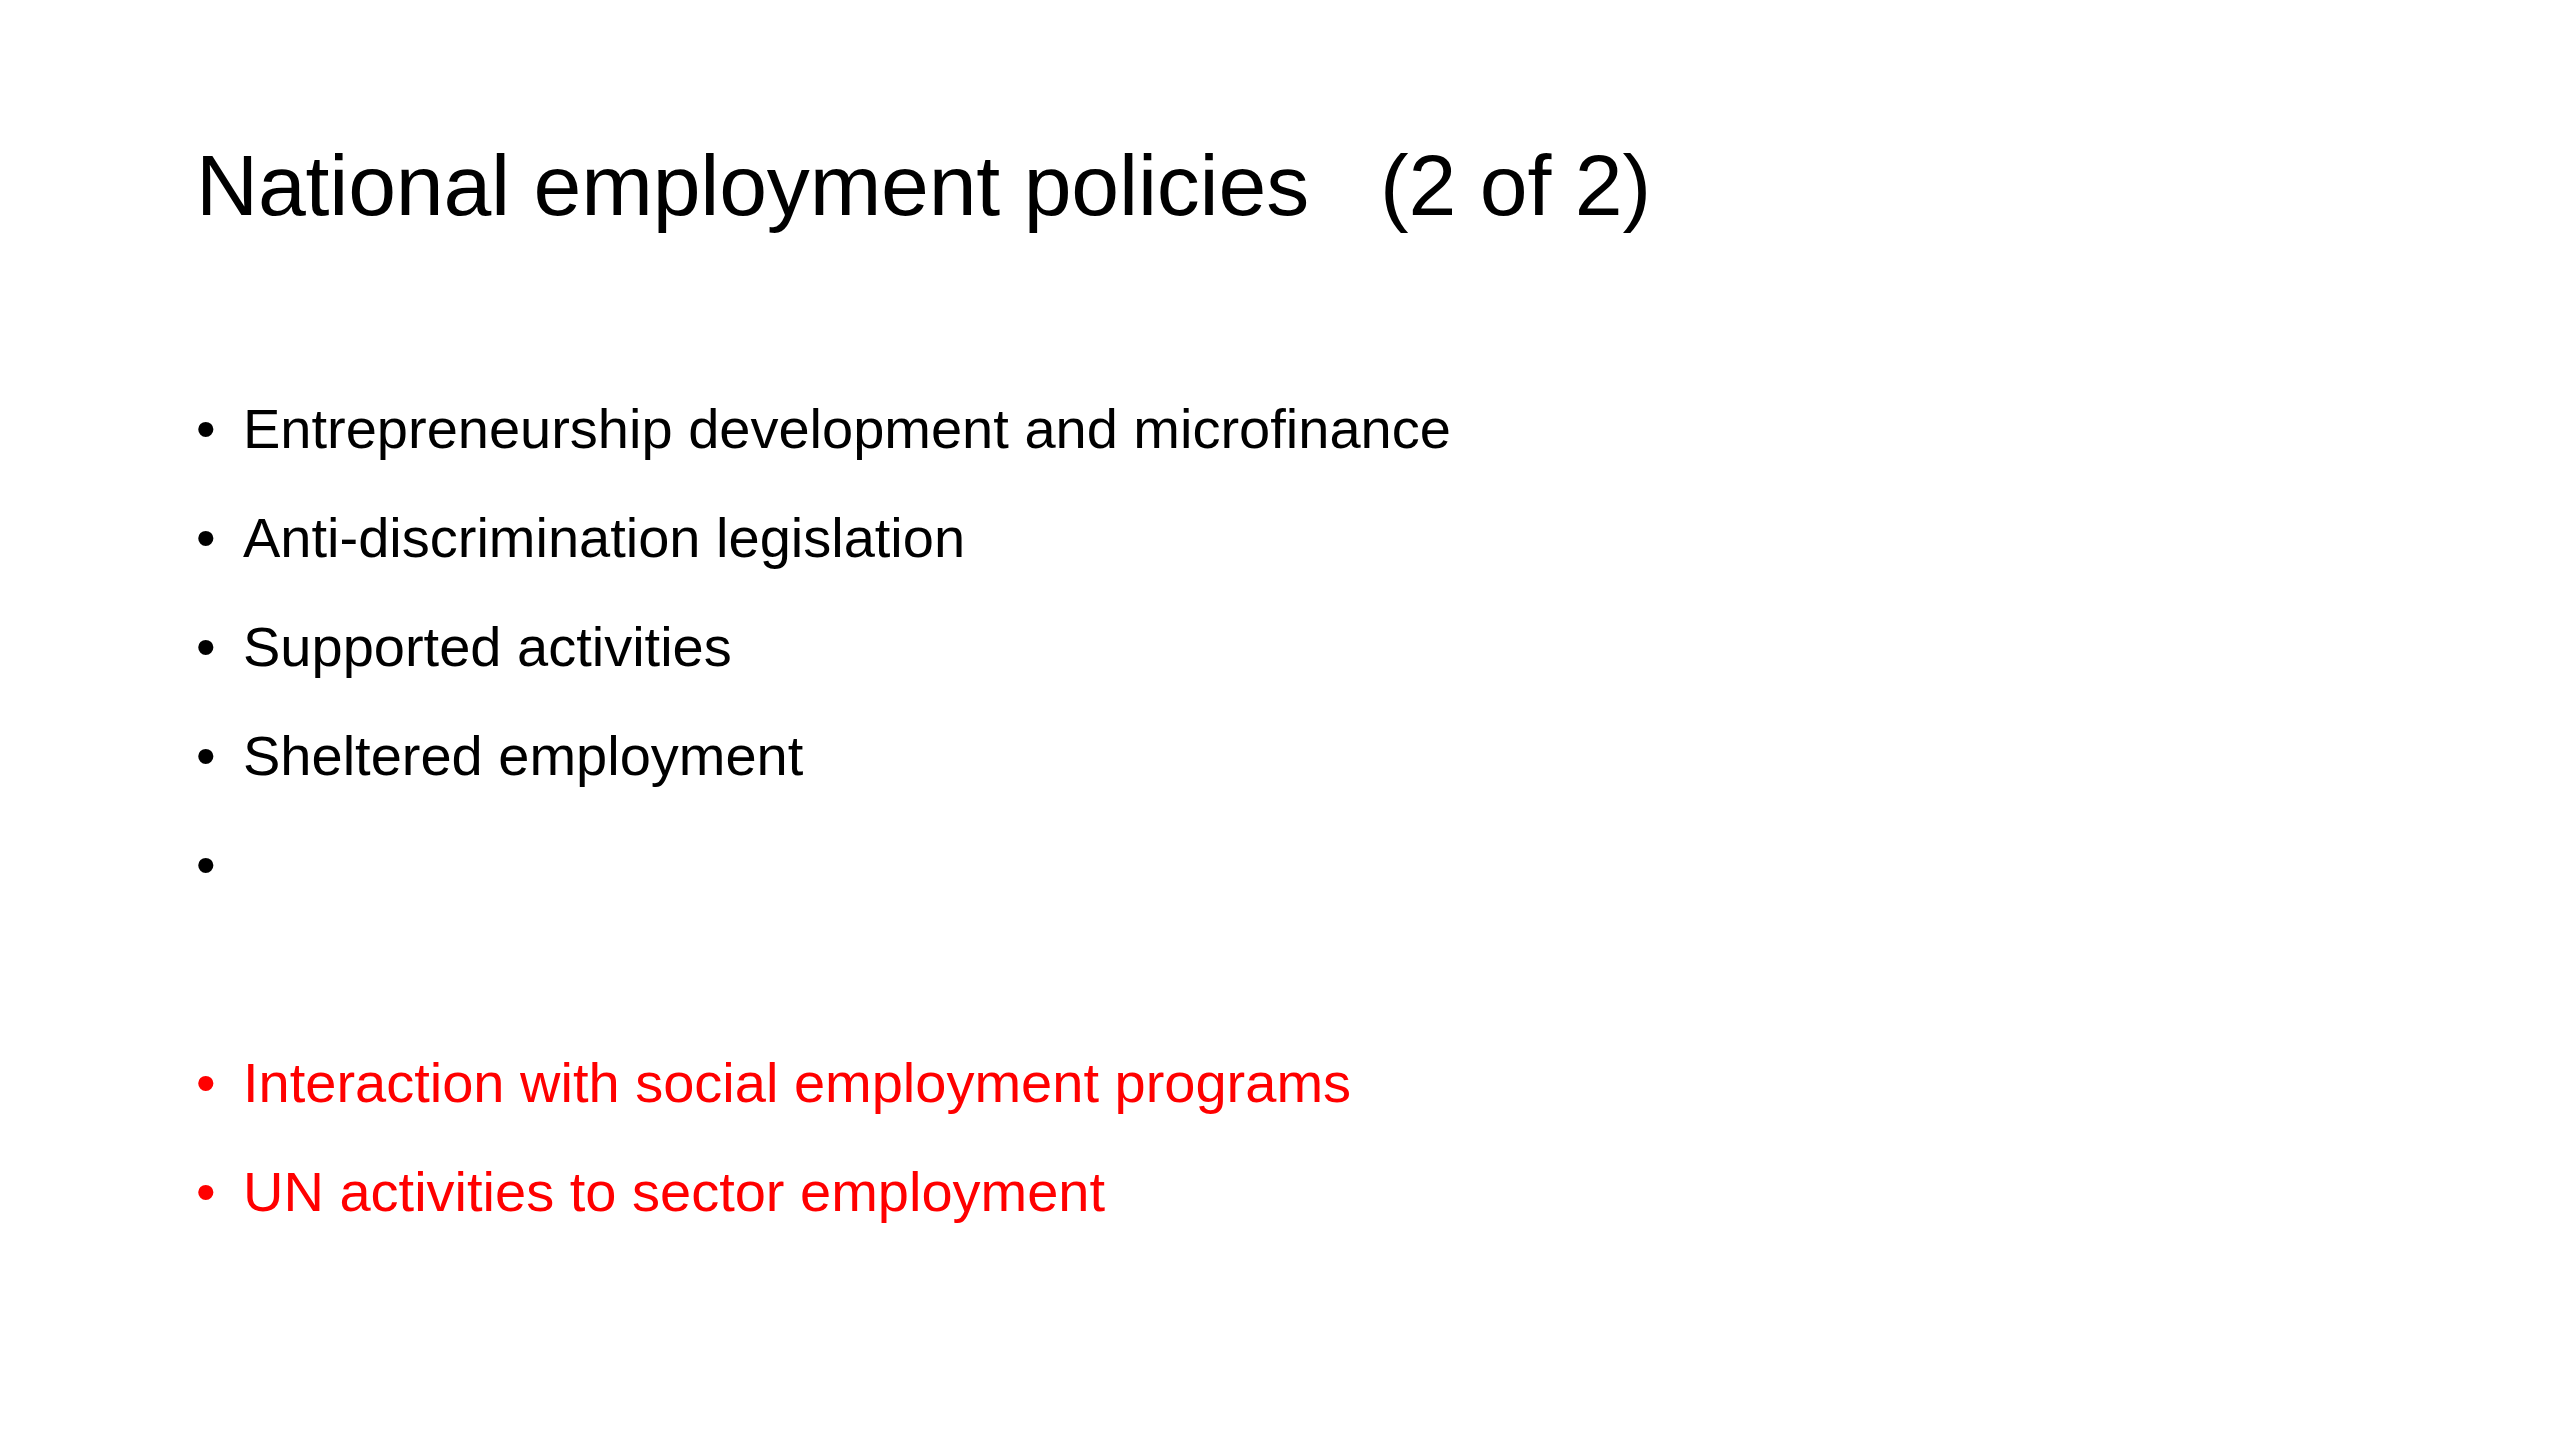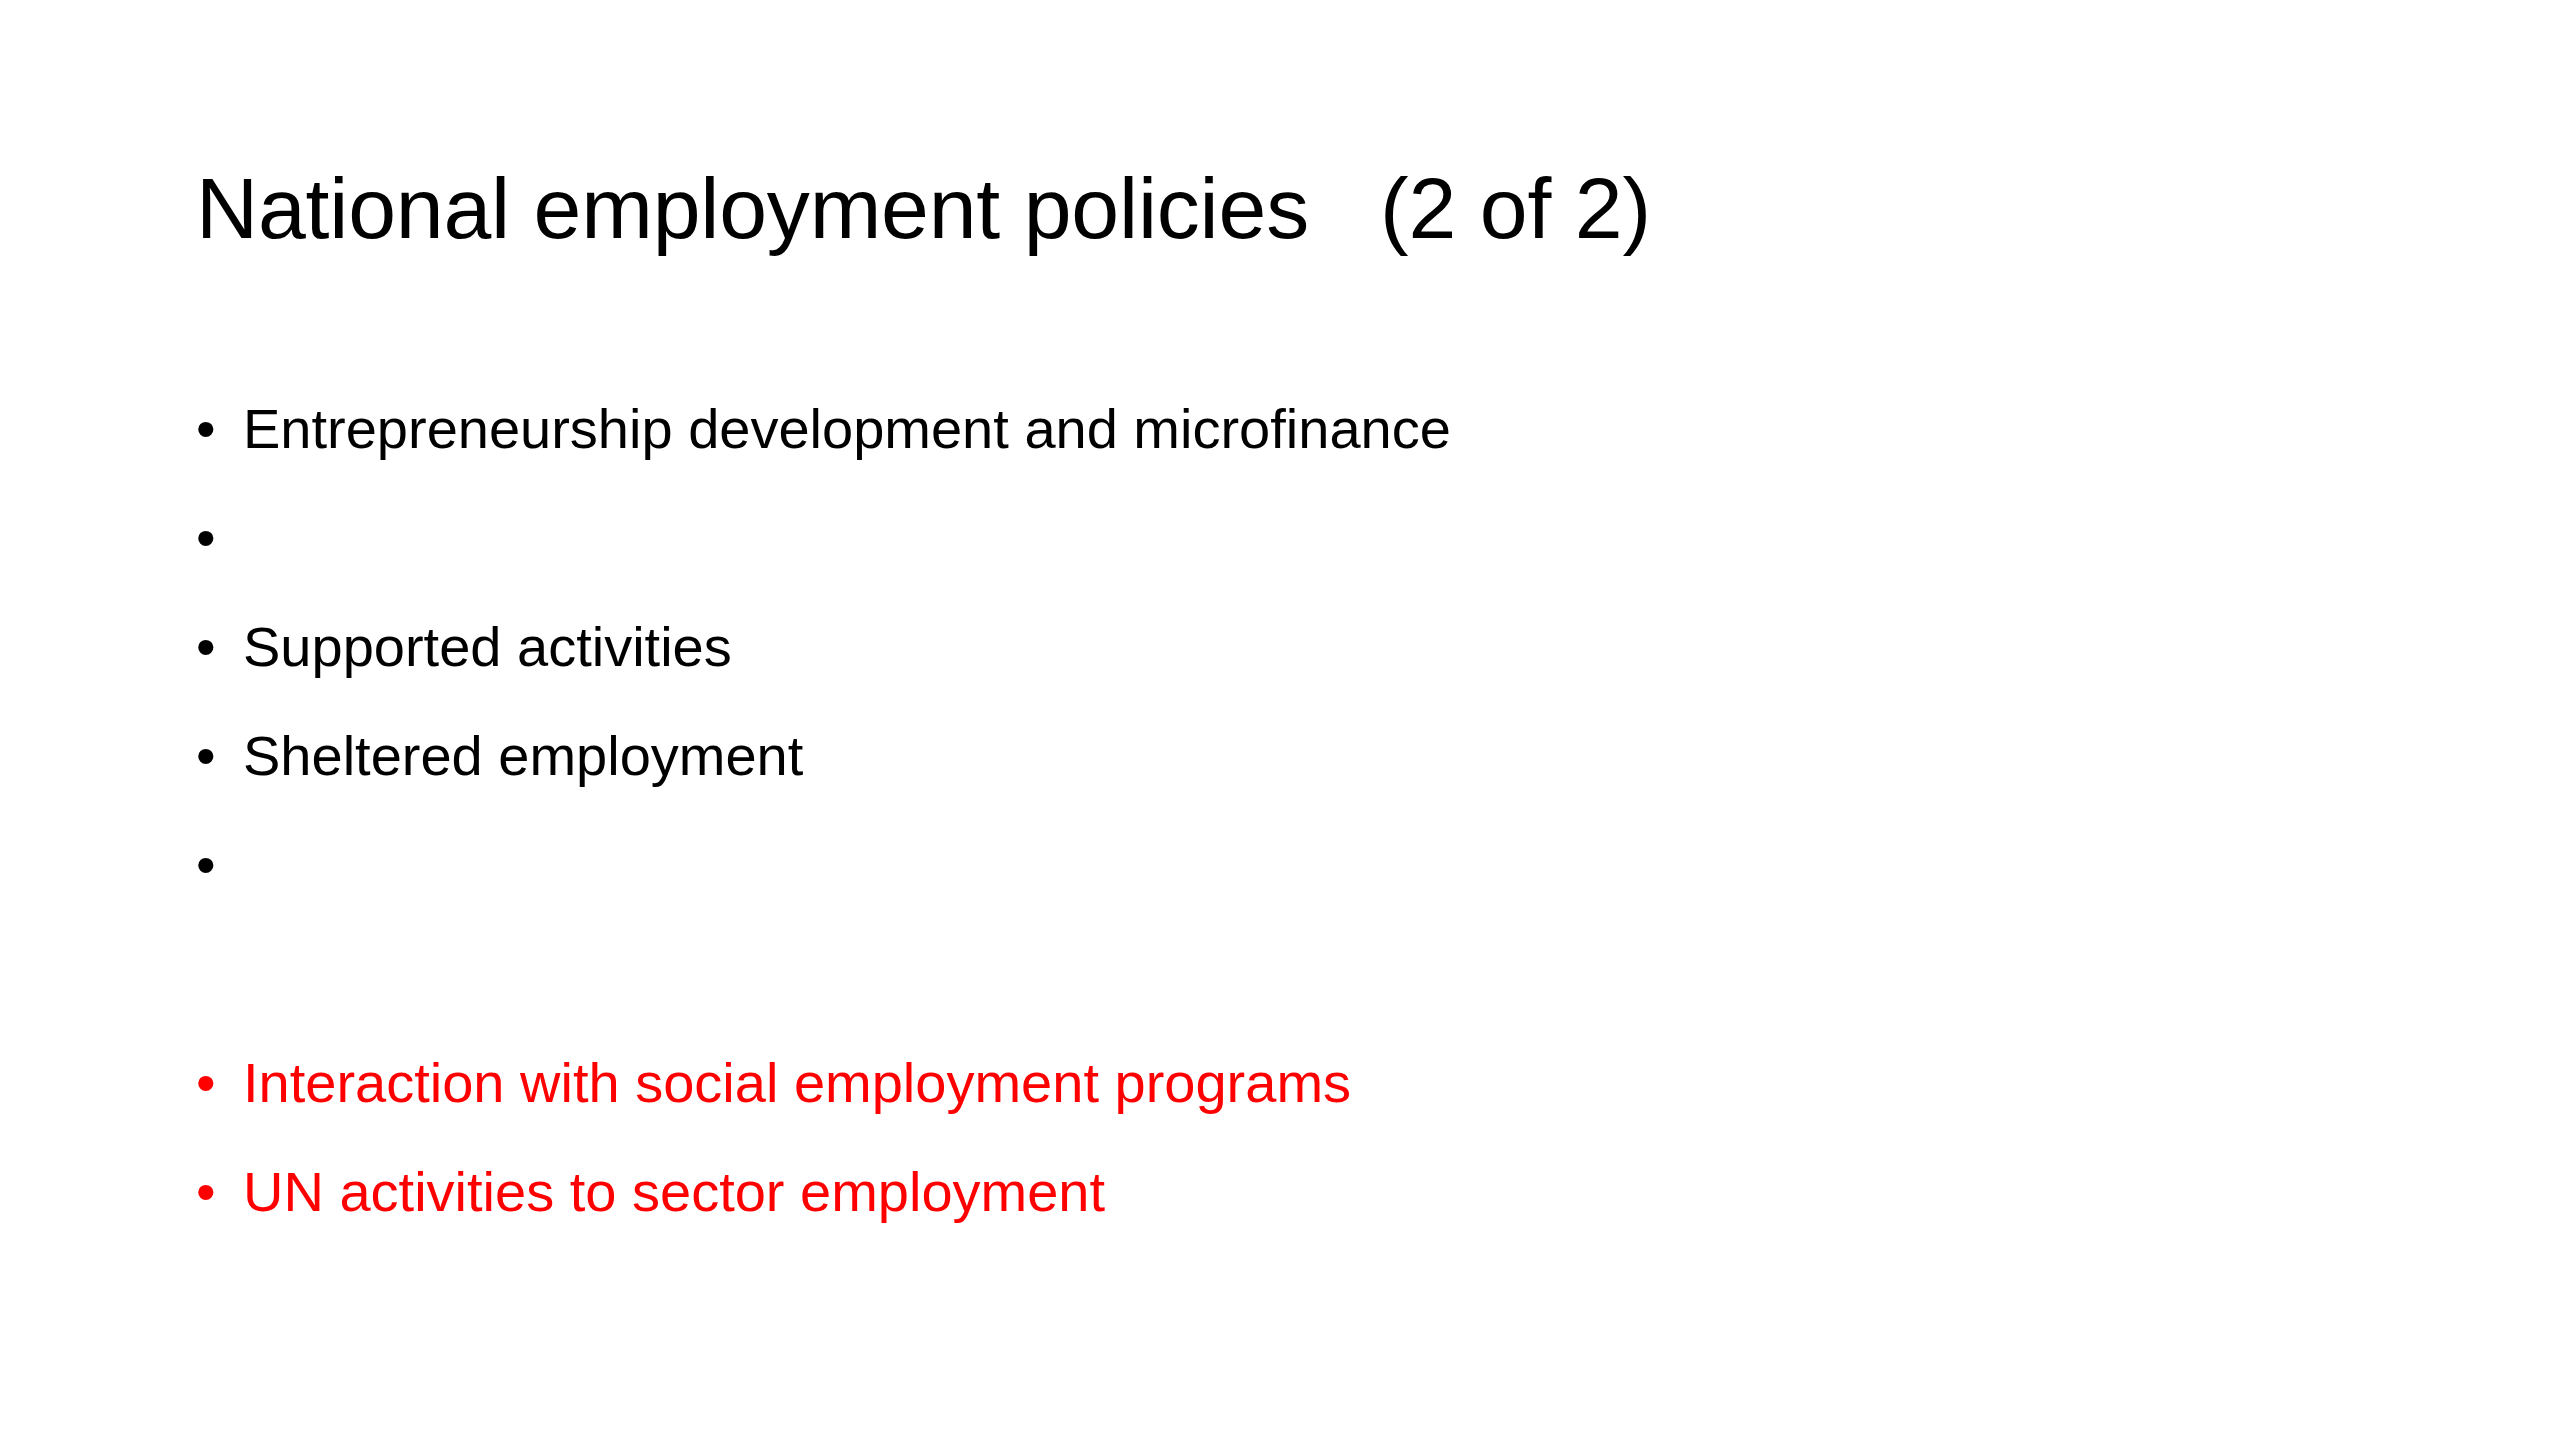--- a/index.html
+++ b/index.html
@@ -30,21 +30,20 @@
     left: 196px;
     top: 140px;
     width: 2160px;
     font-family: "Liberation Sans", "DejaVu Sans", sans-serif;
     font-size: 86px;
     font-weight: 300;
     line-height: 1.06;
     letter-spacing: -0.2px;
     color: #000000;
     white-space: pre;
-    margin-top: 23px;
   }
 
   
   .body-list {
     position: absolute;
     left: 196px;
     top: 374px;
     width: 2200px;
   }
 
@@ -92,20 +91,21 @@
 
   <div class="body-list">
 
     <div class="bullet-row">
       <span class="bullet-mark">•</span>
       <span class="bullet-text">Entrepreneurship development and microfinance</span>
     </div>
 
     <div class="bullet-row">
       <span class="bullet-mark">•</span>
+      <span class="bullet-text">Anti-discrimination legislation</span>
     </div>
 
     <div class="bullet-row">
       <span class="bullet-mark">•</span>
       <span class="bullet-text">Supported activities</span>
     </div>
 
     <div class="bullet-row">
       <span class="bullet-mark">•</span>
       <span class="bullet-text">Sheltered employment</span>

